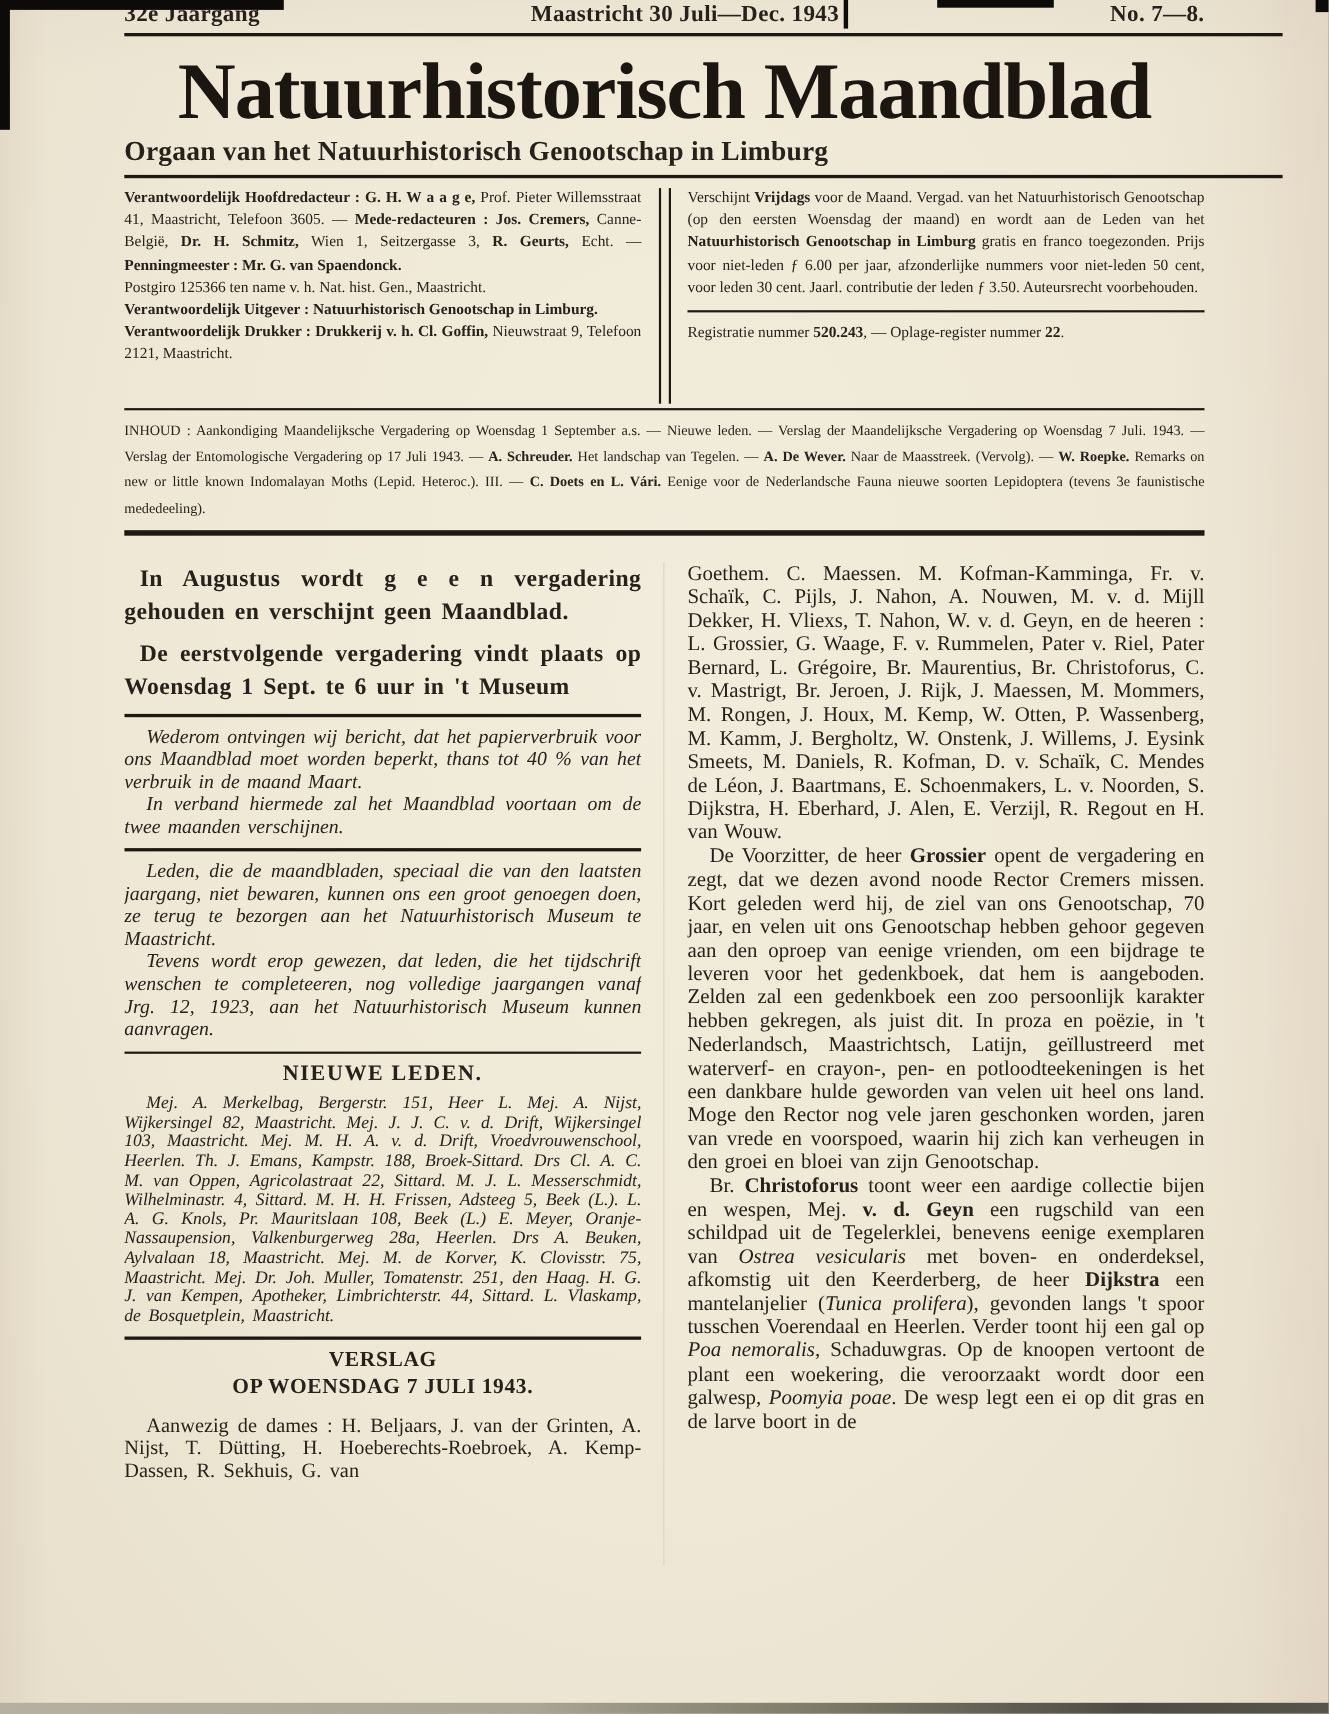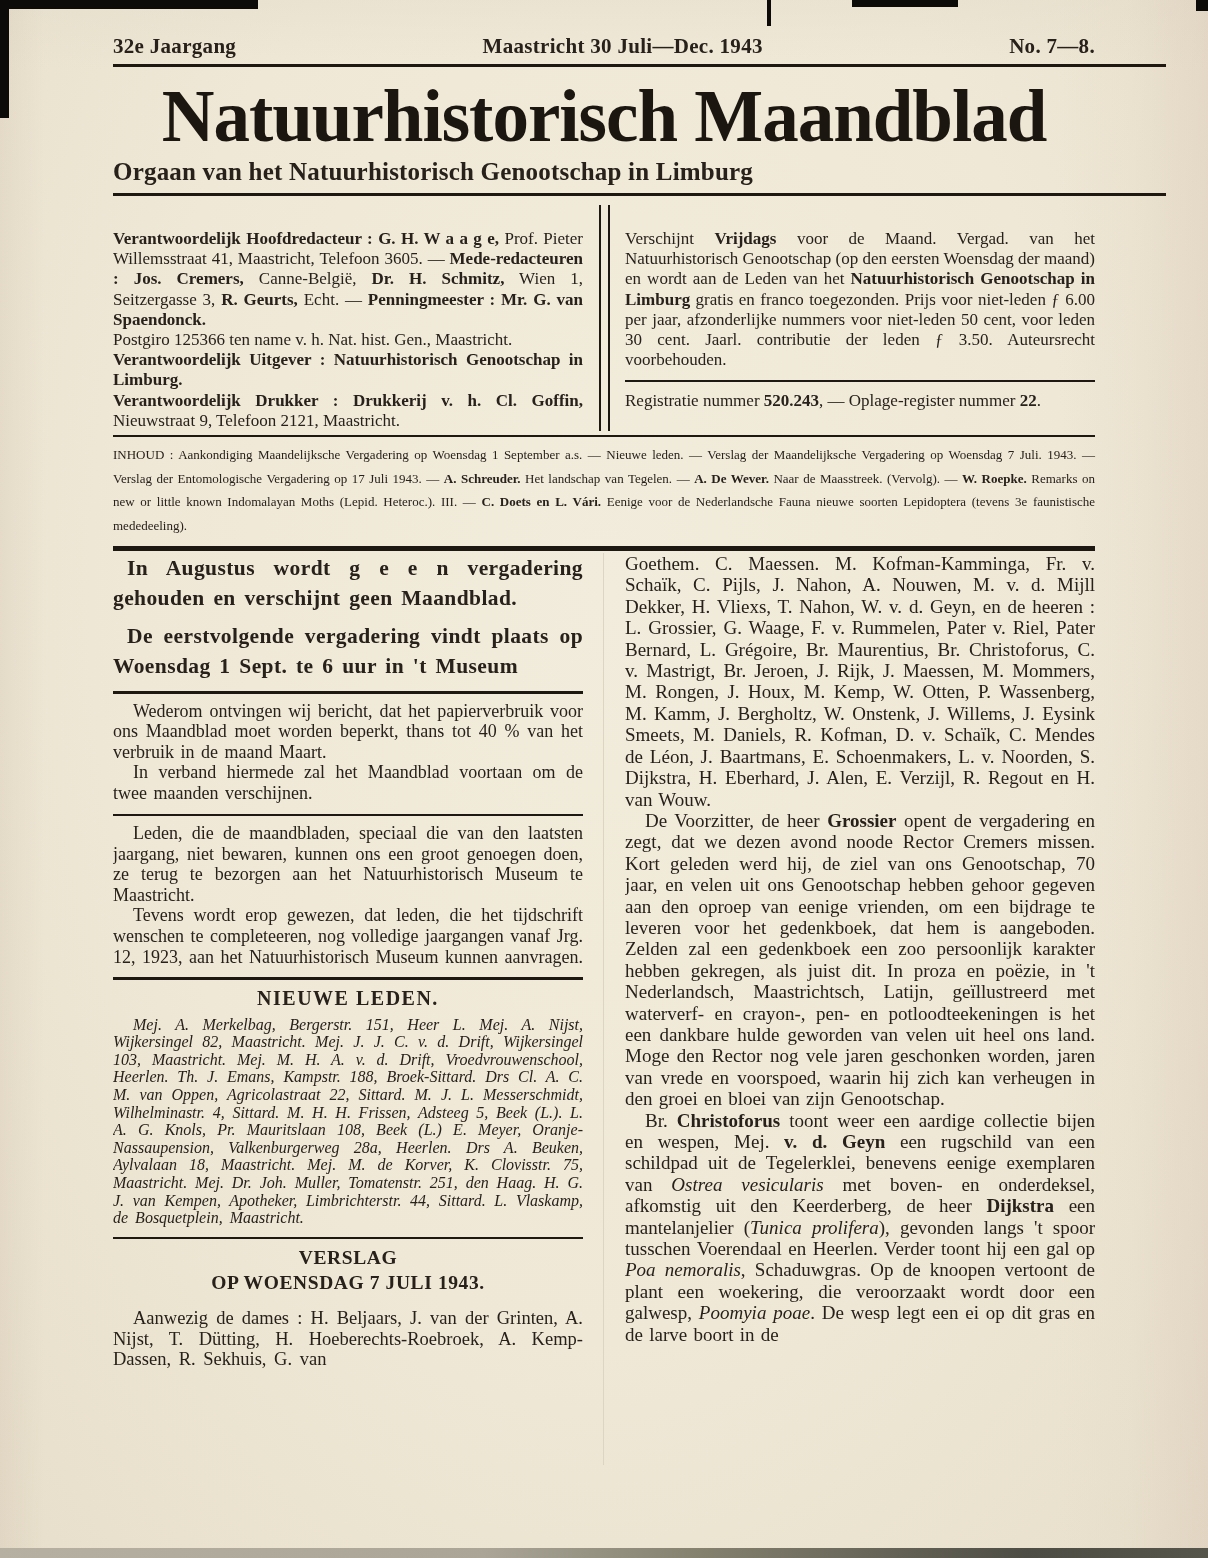--- a/index.html
+++ b/index.html
@@ -14,61 +14,61 @@
       linear-gradient(90deg, rgba(190,165,150,0.16) 0px, rgba(0,0,0,0) 45px),
       linear-gradient(270deg, rgba(205,175,162,0.22) 0px, rgba(222,206,188,0.12) 80px, rgba(0,0,0,0) 150px),
       linear-gradient(180deg, rgba(228,220,202,0.45) 0px, rgba(0,0,0,0) 70px),
       radial-gradient(ellipse at 50% 38%, #f2ecdc 0%, #efe8d6 55%, #e7dfcb 100%);
   }
   .content{position:absolute;left:113px;top:0;width:982px;}
 
   
   .masthead-row{
     display:flex;justify-content:space-between;align-items:baseline;
-    padding-top:34px;font-weight:bold;font-size:21px;letter-spacing:0.3px;
+    font-weight:bold;font-size:21px;letter-spacing:0.3px;
   }
   .rule{background:#1e1812;border:none;}
   .rule-wide{width:1053px;height:3px;margin-top:5px;}
   .rule-2{width:982px;height:2px;}
   .rule-5{width:982px;height:5px;}
   .journal-title{
     font-size:73px;font-weight:bold;line-height:1.0;
     text-align:center;letter-spacing:-1px;white-space:nowrap;
     margin-top:13px;color:#1c1611;
   }
   .journal-subtitle{
     font-size:25px;font-weight:bold;text-align:left;
     margin-top:5px;margin-bottom:7px;letter-spacing:0.2px;
   }
 
   
   .info-row{display:flex;justify-content:space-between;margin-top:9px;min-height:196px;}
-  .info-col{width:470px;font-size:17px;line-height:20.2px;text-align:justify;margin-top:24px;}
+  .info-col{width:470px;font-size:14px;line-height:20.2px;text-align:justify;}
   .info-divider{width:7px;border-left:2px solid #1e1812;border-right:2px solid #1e1812;}
   .reg-rule{width:470px;height:2px;background:#1e1812;margin:10px 0 9px 0;}
 
   
   .rule-under-info{margin-top:4px;}
   .inhoud{font-size:13px;line-height:23.5px;text-align:justify;padding:6px 0 9px 0;word-spacing:1px;}
   
 
   
-  .main{display:flex;margin-top:2px;height:912px;}
+  .main{display:flex;margin-top:24px;height:912px;}
   .col-left{width:470px;overflow:hidden;}
   .main-divider{width:1px;background:#dcd5c3;margin:0 21px 0 20px;}
   .col-right{width:470px;overflow:hidden;}
 
   .announce{
     font-weight:bold;font-size:21.5px;line-height:30px;
     text-align:justify;text-indent:14px;word-spacing:3px;letter-spacing:0.4px;
   }
   .announce+.announce{margin-top:8px;}
   .hr-col{width:470px;height:2.5px;background:#1e1812;margin:10px 0 7px 0;border:none;}
   .italic-block .rp{
-    font-size:18px;line-height:20.6px;
+    font-style:italic;font-size:18px;line-height:20.6px;
     text-align:justify;word-spacing:2px;
   }
   .nieuwe-heading{
     text-align:center;font-weight:bold;font-size:20px;
     letter-spacing:1.5px;margin:5px 0 6px 0;
   }
   .list-block .rp{
     font-size:16px;line-height:17.6px;text-align:justify;word-spacing:3px;font-style:italic;
   }
   .verslag-heading{

